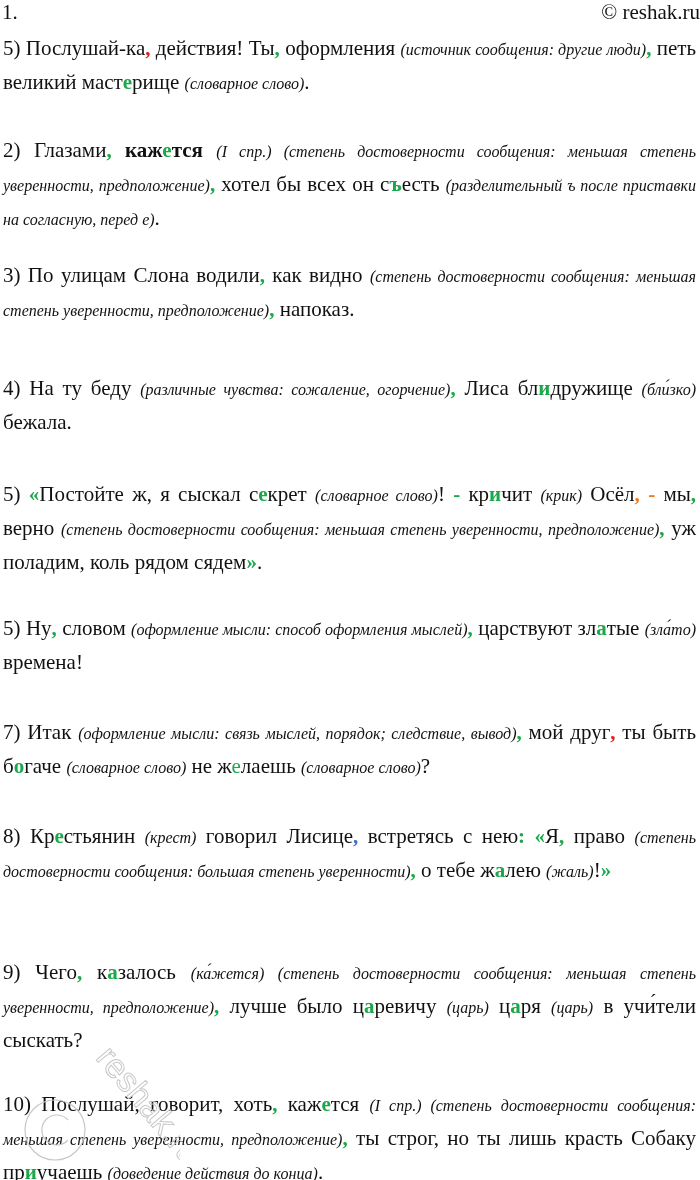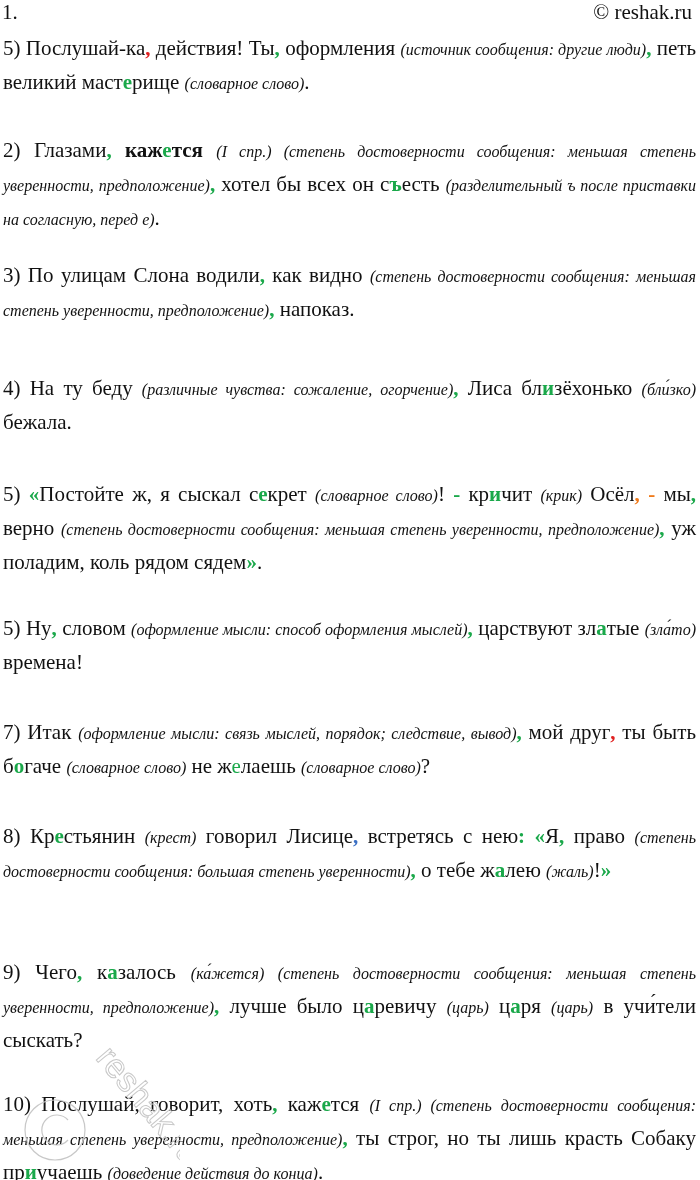--- a/index.html
+++ b/index.html
@@ -3,21 +3,21 @@
 <meta charset="utf-8">
 <style>
   html, body { margin: 0; padding: 0; background: #ffffff; }
   body {
     width: 700px; height: 1180px; position: relative; overflow: hidden;
     font-family: "Liberation Serif", "DejaVu Serif", serif;
     color: #111111;
   }
   .header { position: absolute; top: 0; left: 0; width: 700px; height: 26px; }
   .task-num { position: absolute; left: 2px; top: 0px; font-size: 21px; }
-  .copyright { position: absolute; right: 8px; top: 0px; font-size: 21px; }
+  .copyright { position: absolute; right: 0; top: 0px; font-size: 21px; }
   .item {
     position: absolute; left: 3px; width: 693px;
     font-size: 21px; line-height: 32px; text-align: justify;
     word-spacing: 0px;
   }
   .it { font-style: italic; font-size: 16px; margin-top: 32px; }
   .g { color: #1aa84a; font-weight: bold; }
   .r { color: #e02020; font-weight: bold; }
   .o { color: #f07a1a; font-weight: bold; }
   .b { color: #3a6fc4; font-weight: bold; }
@@ -33,21 +33,21 @@
 
 <div class="header">
   <span class="task-num">1.</span>
   <span class="copyright">© reshak.ru</span>
 </div>
 
 <div id="items">
     <div class="item" style="top: 32px;"><span>5) Послушай-ка</span><span class="r">,</span><span> действия! Ты</span><span class="g">,</span><span> оформления </span><span class="it">(источник сообщения: другие люди)</span><span class="g">,</span><span> петь великий маст</span><span class="g">е</span><span>рище </span><span class="it">(словарное слово)</span><span>.</span></div>
     <div class="item" style="top: 134px;"><span>2) Глазами</span><span class="g">,</span><span> </span><span class="bold">каж</span><span class="g">е</span><span class="bold">тся</span><span> </span><span class="it">(I спр.) (степень достоверности сообщения: меньшая степень уверенности, предположение)</span><span class="g">,</span><span> хотел бы всех он с</span><span class="g">ъ</span><span>есть </span><span class="it">(разделительный ъ после приставки на согласную, перед е)</span><span>.</span></div>
     <div class="item" style="top: 259px;"><span>3) По улицам Слона водили</span><span class="g">,</span><span> как видно </span><span class="it">(степень достоверности сообщения: меньшая степень уверенности, предположение)</span><span class="g">,</span><span> напоказ.</span></div>
-    <div class="item" style="top: 372px;"><span>4) На ту беду </span><span class="it">(различные чувства: сожаление, огорчение)</span><span class="g">,</span><span> Лиса бл</span><span class="g">и</span><span>зёхонько </span><span class="it">(бли́зко)</span><span> бежала.</span></div>
+    <div class="item" style="top: 372px;"><span>4) На ту беду </span><span class="it">(различные чувства: сожаление, огорчение)</span><span class="g">,</span><span> Лиса бл</span><span class="g">и</span><span>дружище </span><span class="it">(бли́зко)</span><span> бежала.</span></div>
     <div class="item" style="top: 478px;"><span>5) </span><span class="g">«</span><span>Постойте ж, я сыскал с</span><span class="g">е</span><span>крет </span><span class="it">(словарное слово)</span><span>! </span><span class="g">-</span><span> кр</span><span class="g">и</span><span>чит </span><span class="it">(крик)</span><span> Осёл</span><span class="o">,</span><span> </span><span class="o">-</span><span> мы</span><span class="g">,</span><span> верно </span><span class="it">(степень достоверности сообщения: меньшая степень уверенности, предположение)</span><span class="g">,</span><span> уж поладим, коль рядом сядем</span><span class="g">»</span><span>.</span></div>
     <div class="item" style="top: 612px;"><span>5) Ну</span><span class="g">,</span><span> словом </span><span class="it">(оформление мысли: способ оформления мыслей)</span><span class="g">,</span><span> царствуют зл</span><span class="g">а</span><span>тые </span><span class="it">(зла́то)</span><span> времена!</span></div>
     <div class="item" style="top: 716px;"><span>7) Итак </span><span class="it">(оформление мысли: связь мыслей, порядок; следствие, вывод)</span><span class="g">,</span><span> мой друг</span><span class="r">,</span><span> ты быть б</span><span class="g">о</span><span>гаче </span><span class="it">(словарное слово)</span><span> не ж</span><span class="gl">е</span><span>лаешь </span><span class="it">(словарное слово)</span><span>?</span></div>
     <div class="item" style="top: 820px;"><span>8) Кр</span><span class="g">е</span><span>стьянин </span><span class="it">(крест)</span><span> говорил Лисице</span><span class="b">,</span><span> встретясь с нею</span><span class="g">:</span><span> </span><span class="g">«</span><span>Я</span><span class="g">,</span><span> право </span><span class="it">(степень достоверности сообщения: большая степень уверенности)</span><span class="g">,</span><span> о тебе ж</span><span class="g">а</span><span>лею </span><span class="it">(жаль)</span><span>!</span><span class="g">»</span></div>
     <div class="item" style="top: 956px;"><span>9) Чего</span><span class="g">,</span><span> к</span><span class="g">а</span><span>залось </span><span class="it">(ка́жется) (степень достоверности сообщения: меньшая степень уверенности, предположение)</span><span class="g">,</span><span> лучше было ц</span><span class="g">а</span><span>ревичу </span><span class="it">(царь)</span><span> ц</span><span class="g">а</span><span>ря </span><span class="it">(царь)</span><span> в учи́тели сыскать?</span></div>
     <div class="item" style="top: 1088px;"><span>10) Послушай, говорит, хоть</span><span class="g">,</span><span> каж</span><span class="g">е</span><span>тся </span><span class="it">(I спр.) (степень достоверности сообщения: меньшая степень уверенности, предположение)</span><span class="g">,</span><span> ты строг, но ты лишь красть Собаку пр</span><span class="g">и</span><span>учаешь </span><span class="it">(доведение действия до конца)</span><span>.</span></div>
   </div>
 
 <svg class="watermark" viewBox="0 0 170 150">
   <g fill="none" stroke="#c8c8c8" stroke-width="1.2">

